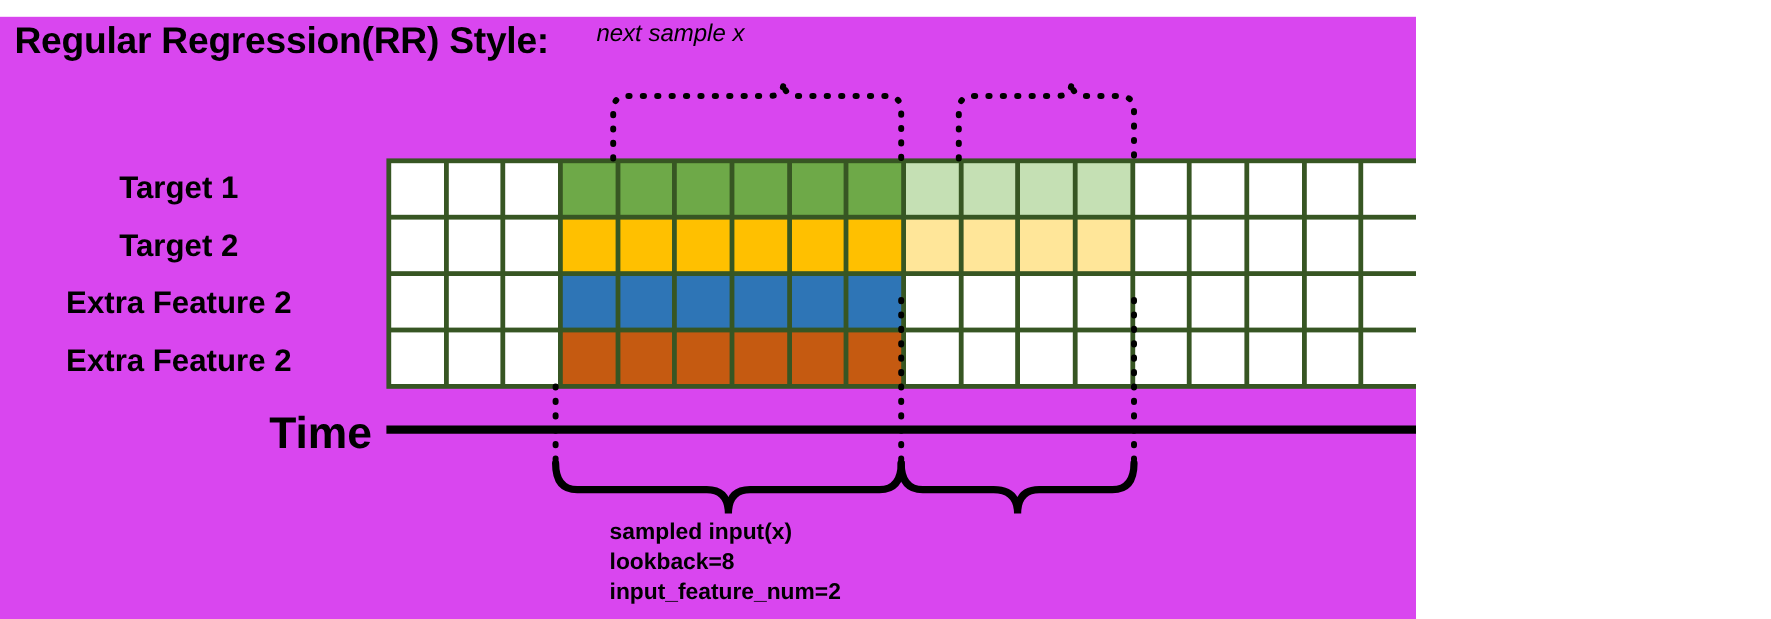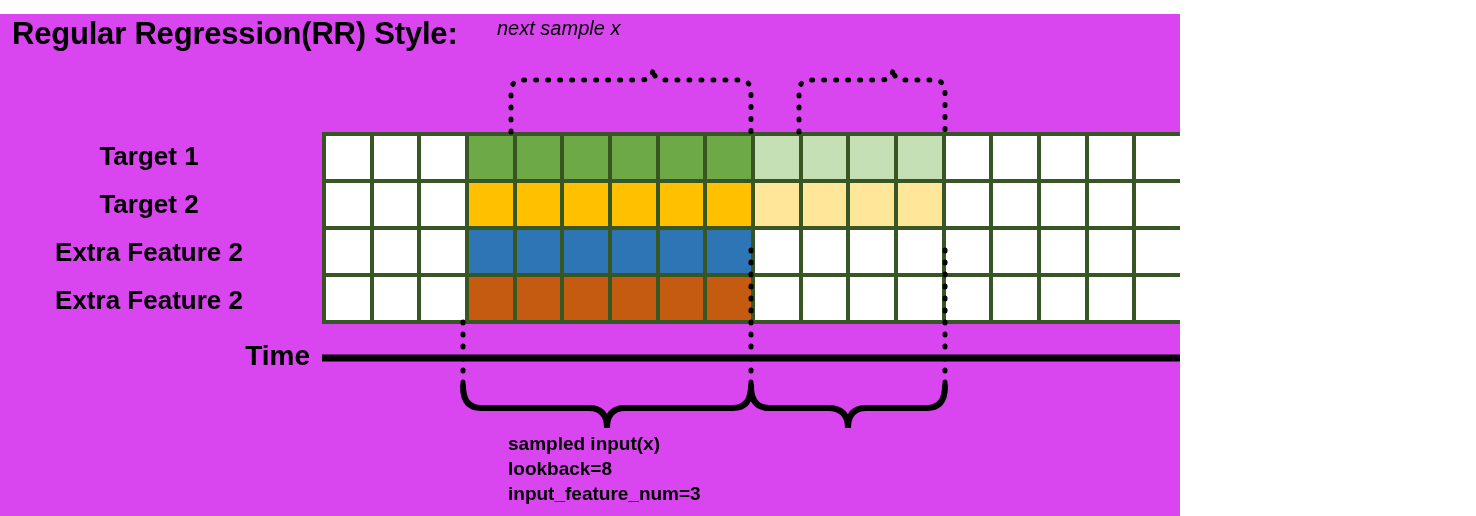--- a/index.html
+++ b/index.html
@@ -96,21 +96,21 @@
     pointer-events: none;
   }
 
   
   #time-label {
     position: absolute;
     left: 150px;
     top: 326px;
     width: 160px;
     text-align: right;
-    font-size: 28px;
+    font-size: 37px;
     font-weight: 700;
     color: #000000;
   }
 
   
   .caption {
     position: absolute;
     font-size: 19px;
     font-weight: 600;
     color: #000000;
@@ -233,21 +233,21 @@
       <div class="cell" style="background: rgb(255, 255, 255);"></div>
       <div class="cell" style="background: rgb(255, 255, 255);"></div>
       <div class="cell" style="background: rgb(255, 255, 255);"></div>
     </div>
 
   <div id="time-label">Time</div>
 
   <div class="caption" id="caption-input">
     <div>sampled input(x)</div>
     <div>lookback=8</div>
-    <div>input_feature_num=3</div>
+    <div>input_feature_num=2</div>
   </div>
 
 
   <svg id="overlay" viewBox="0 0 1476 516">
 
     <path d="M 511,118 L 511,78 Q 511,66 523,66 L 641,66 Q 653,66 653,54 Q 653,66 665,66 L 739,66 Q 751,66 751,78 L 751,118" fill="none" stroke="#000000" stroke-width="5" stroke-linecap="round" stroke-dasharray="1 11"></path>
 
     <path d="M 799,118 L 799,78 Q 799,66 811,66 L 881,66 Q 893,66 893,54 Q 893,66 905,66 L 933,66 Q 945,66 945,78 L 945,118" fill="none" stroke="#000000" stroke-width="5" stroke-linecap="round" stroke-dasharray="1 11"></path>
 
     <line x1="463" y1="308" x2="463" y2="372" stroke="#000000" stroke-width="5" stroke-linecap="round" stroke-dasharray="1 11"></line>

